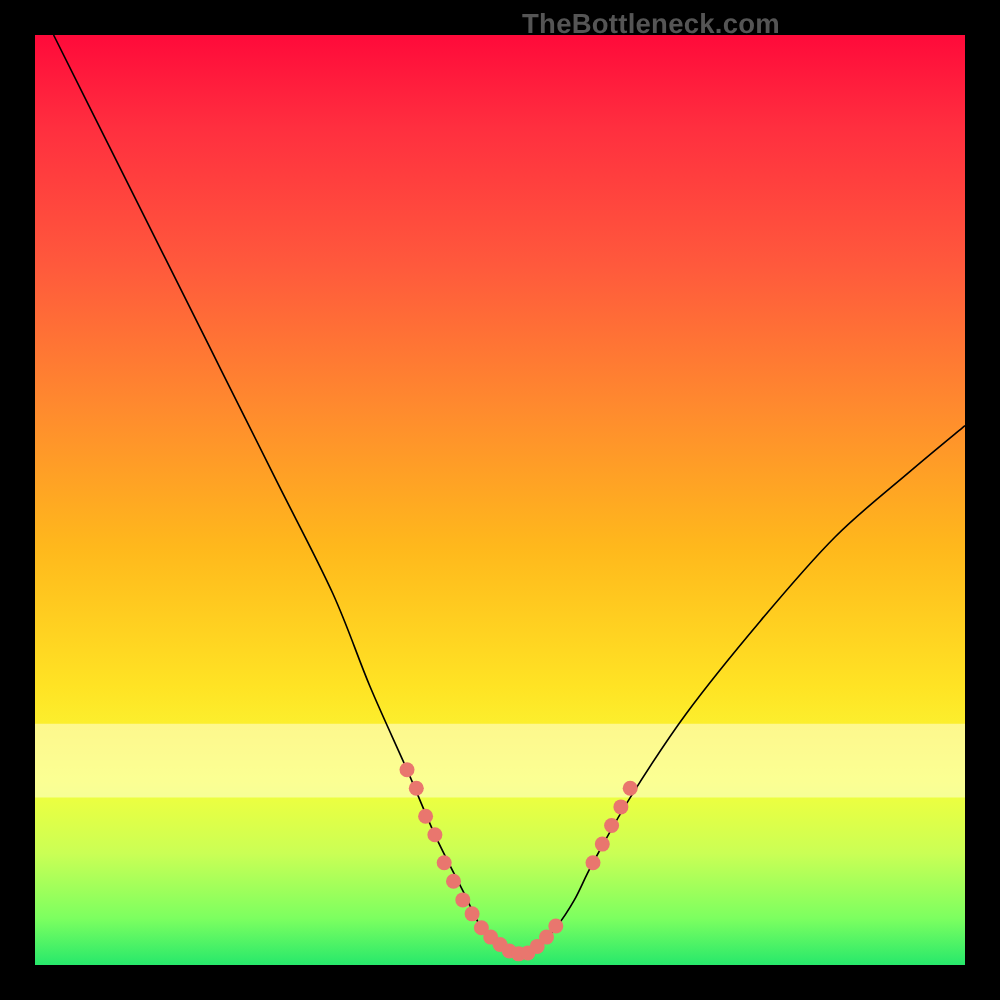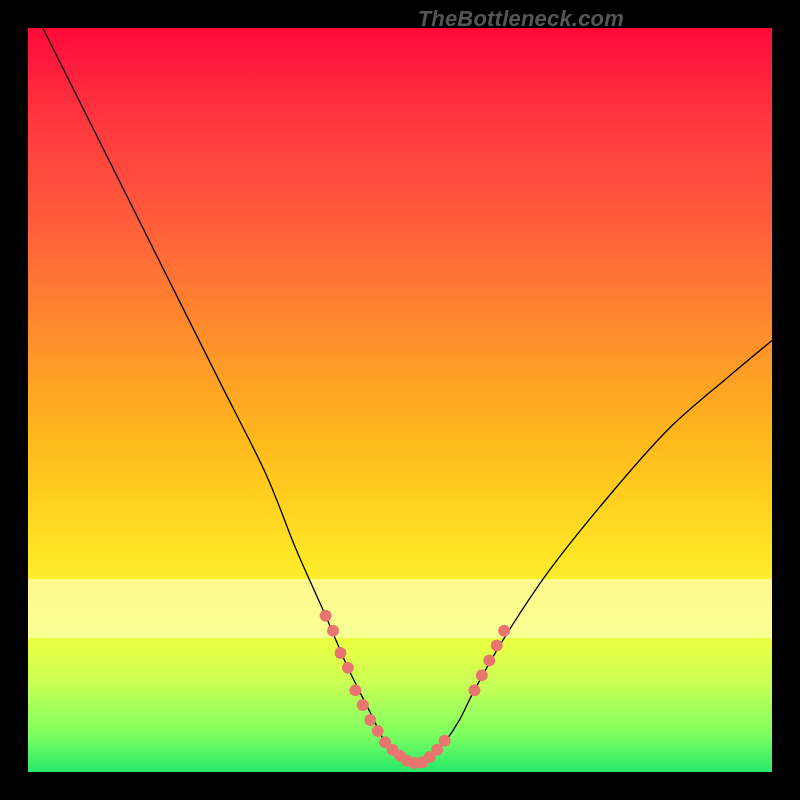--- a/index.html
+++ b/index.html
@@ -8,21 +8,20 @@
     width: 800px;
     height: 800px;
     background: #000000;
     font-family: Arial, Helvetica, sans-serif;
     overflow: hidden;
   }
   .chart-container {
     position: relative;
     width: 636px;
     height: 800px;
-    font-style: italic;
   }
   .watermark {
     position: absolute;
     top: 6px;
     right: 12px;
     color: #555;
     font-size: 22px;
     font-weight: 600;
     letter-spacing: 0.2px;
     z-index: 10;

